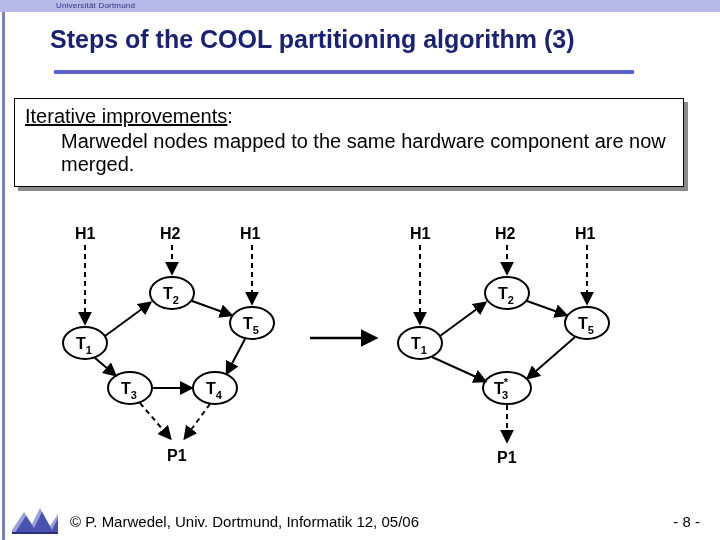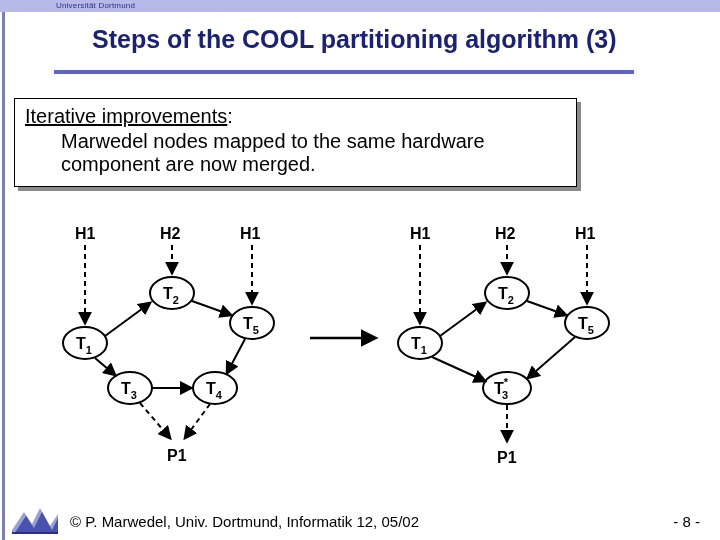--- a/index.html
+++ b/index.html
@@ -39,33 +39,32 @@
     letter-spacing: 0.2px;
     margin-left: 11px;
   }
   .title {
     position: absolute;
     left: 50px; top: 25px; right: 20px;
     font-size: 25px;
     font-weight: bold;
     color: #1b2270;
     font-family: Arial, Helvetica, sans-serif;
-    margin-left: 42px;
   }
   .title-underline {
     position: absolute;
     left: 54px; top: 70px;
     width: 580px;
     height: 4px;
     background: #5c64c5;
   }
   .textbox {
     position: absolute;
     left: 14px; top: 98px;
-    width: 563px;
+    width: 670px;
     background: #fff;
     border: 1px solid #000;
     box-shadow: 4px 4px 0 #8a8a8a;
     padding: 6px 10px 10px 10px;
     box-sizing: border-box;
   }
   .tb-head {
     font-size: 20px;
     font-family: Arial, sans-serif;
     color: #000;
@@ -201,15 +200,15 @@
   </div>
 
   <div class="logo">
     <svg viewBox="0 0 46 30">
       <polygon points="0,26 12,8 20,20 28,4 38,22 46,10 46,30 0,30" fill="#9aa0d8"></polygon>
       <polygon points="2,30 14,12 22,24 30,8 40,26 46,14 46,30 2,30" fill="#4a52b0"></polygon>
       <rect x="0" y="28" width="46" height="2" fill="#2b2f7d"></rect>
     </svg>
   </div>
 
-  <div class="footer">© P. Marwedel, Univ. Dortmund, Informatik 12, 05/02</div>
+  <div class="footer">© P. Marwedel, Univ. Dortmund, Informatik 12, 05/06</div>
   <div class="pagenum">-  8 -</div>
 </div>
 
 </body></html>

